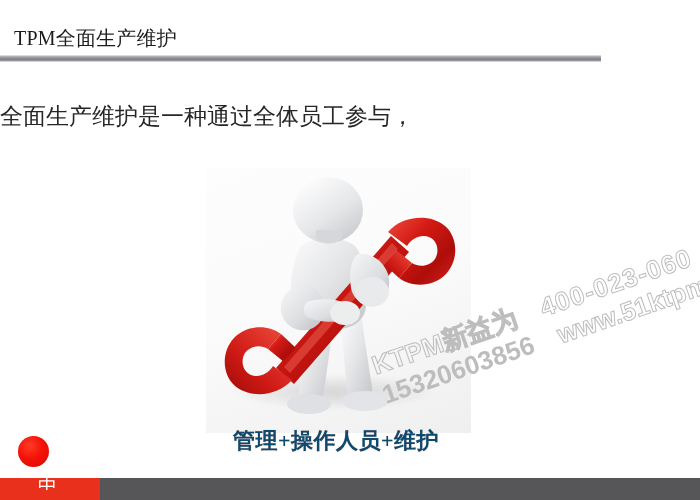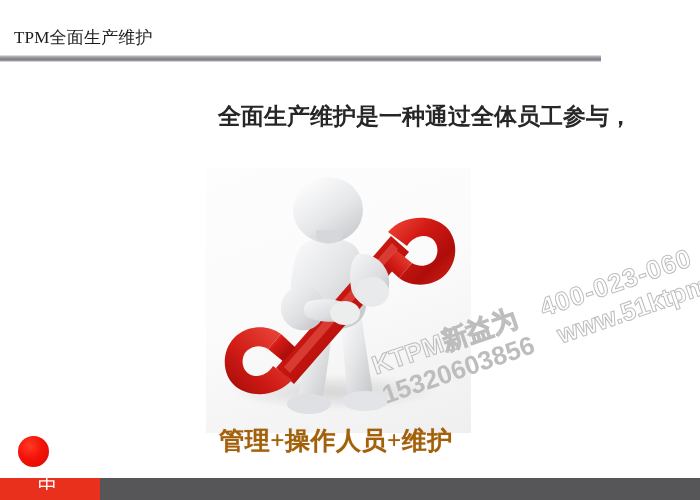--- a/index.html
+++ b/index.html
@@ -22,21 +22,21 @@
     height: 500px;
     background: #ffffff;
     overflow: hidden;
   }
 
   
   .slide-title {
     position: absolute;
     left: 14px;
     top: 25px;
-    font-size: 17px;
+    font-size: 20px;
     line-height: 26px;
     color: #1b1b1b;
     letter-spacing: 0.2px;
     white-space: nowrap;
     font-family: "Liberation Serif", "DejaVu Serif", serif;
   }
 
   .title-rule {
     position: absolute;
     left: 0px;
@@ -52,26 +52,25 @@
         #ffffff 100%);
     border-right: 1px solid #ffffff;
   }
 
   
   .headline {
     position: absolute;
     left: 0;
     top: 100px;
     width: 632px;
-    text-align: right;
+    text-align: left;
     font-size: 23px;
     line-height: 33px;
     color: #262626;
     font-family: "Liberation Serif", "DejaVu Serif", serif;
-    font-weight: bold;
   }
   .headline .line {
     display: block;
     white-space: nowrap;
   }
   .headline .line-2 {
     letter-spacing: 0.5px;
   }
 
   
@@ -105,24 +104,24 @@
     height: 265px;
   }
 
   
   .red-caption {
     position: absolute;
     left: 0;
     top: 427px;
     width: 672px;
     text-align: center;
-    font-size: 25px;
+    font-size: 22px;
     line-height: 27px;
     font-weight: bold;
-    color: #a16207;
+    color: #0c4a6e;
     font-family: "Liberation Serif", "DejaVu Serif", serif;
     letter-spacing: 0.5px;
     text-shadow: 0 0 1px rgba(160,20,15,0.35);
   }
 
   
   .bullet-dot {
     position: absolute;
     left: 18px;
     top: 436px;

